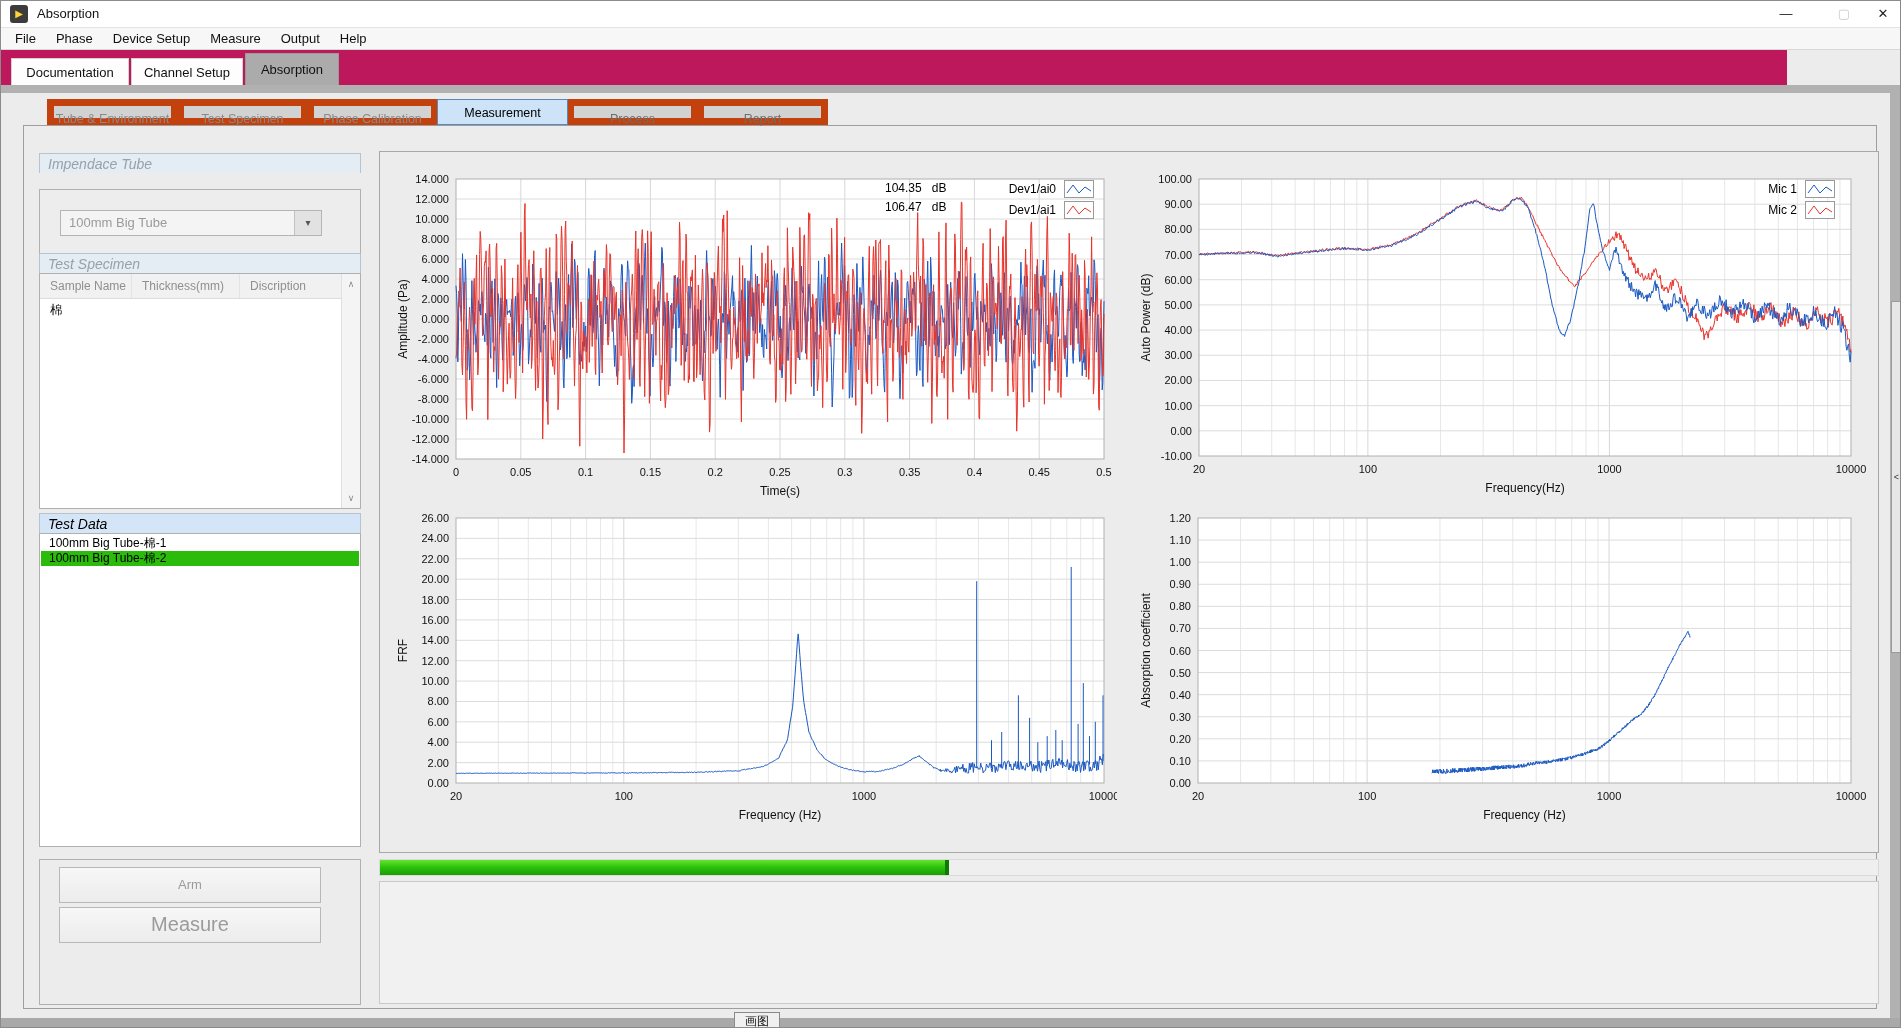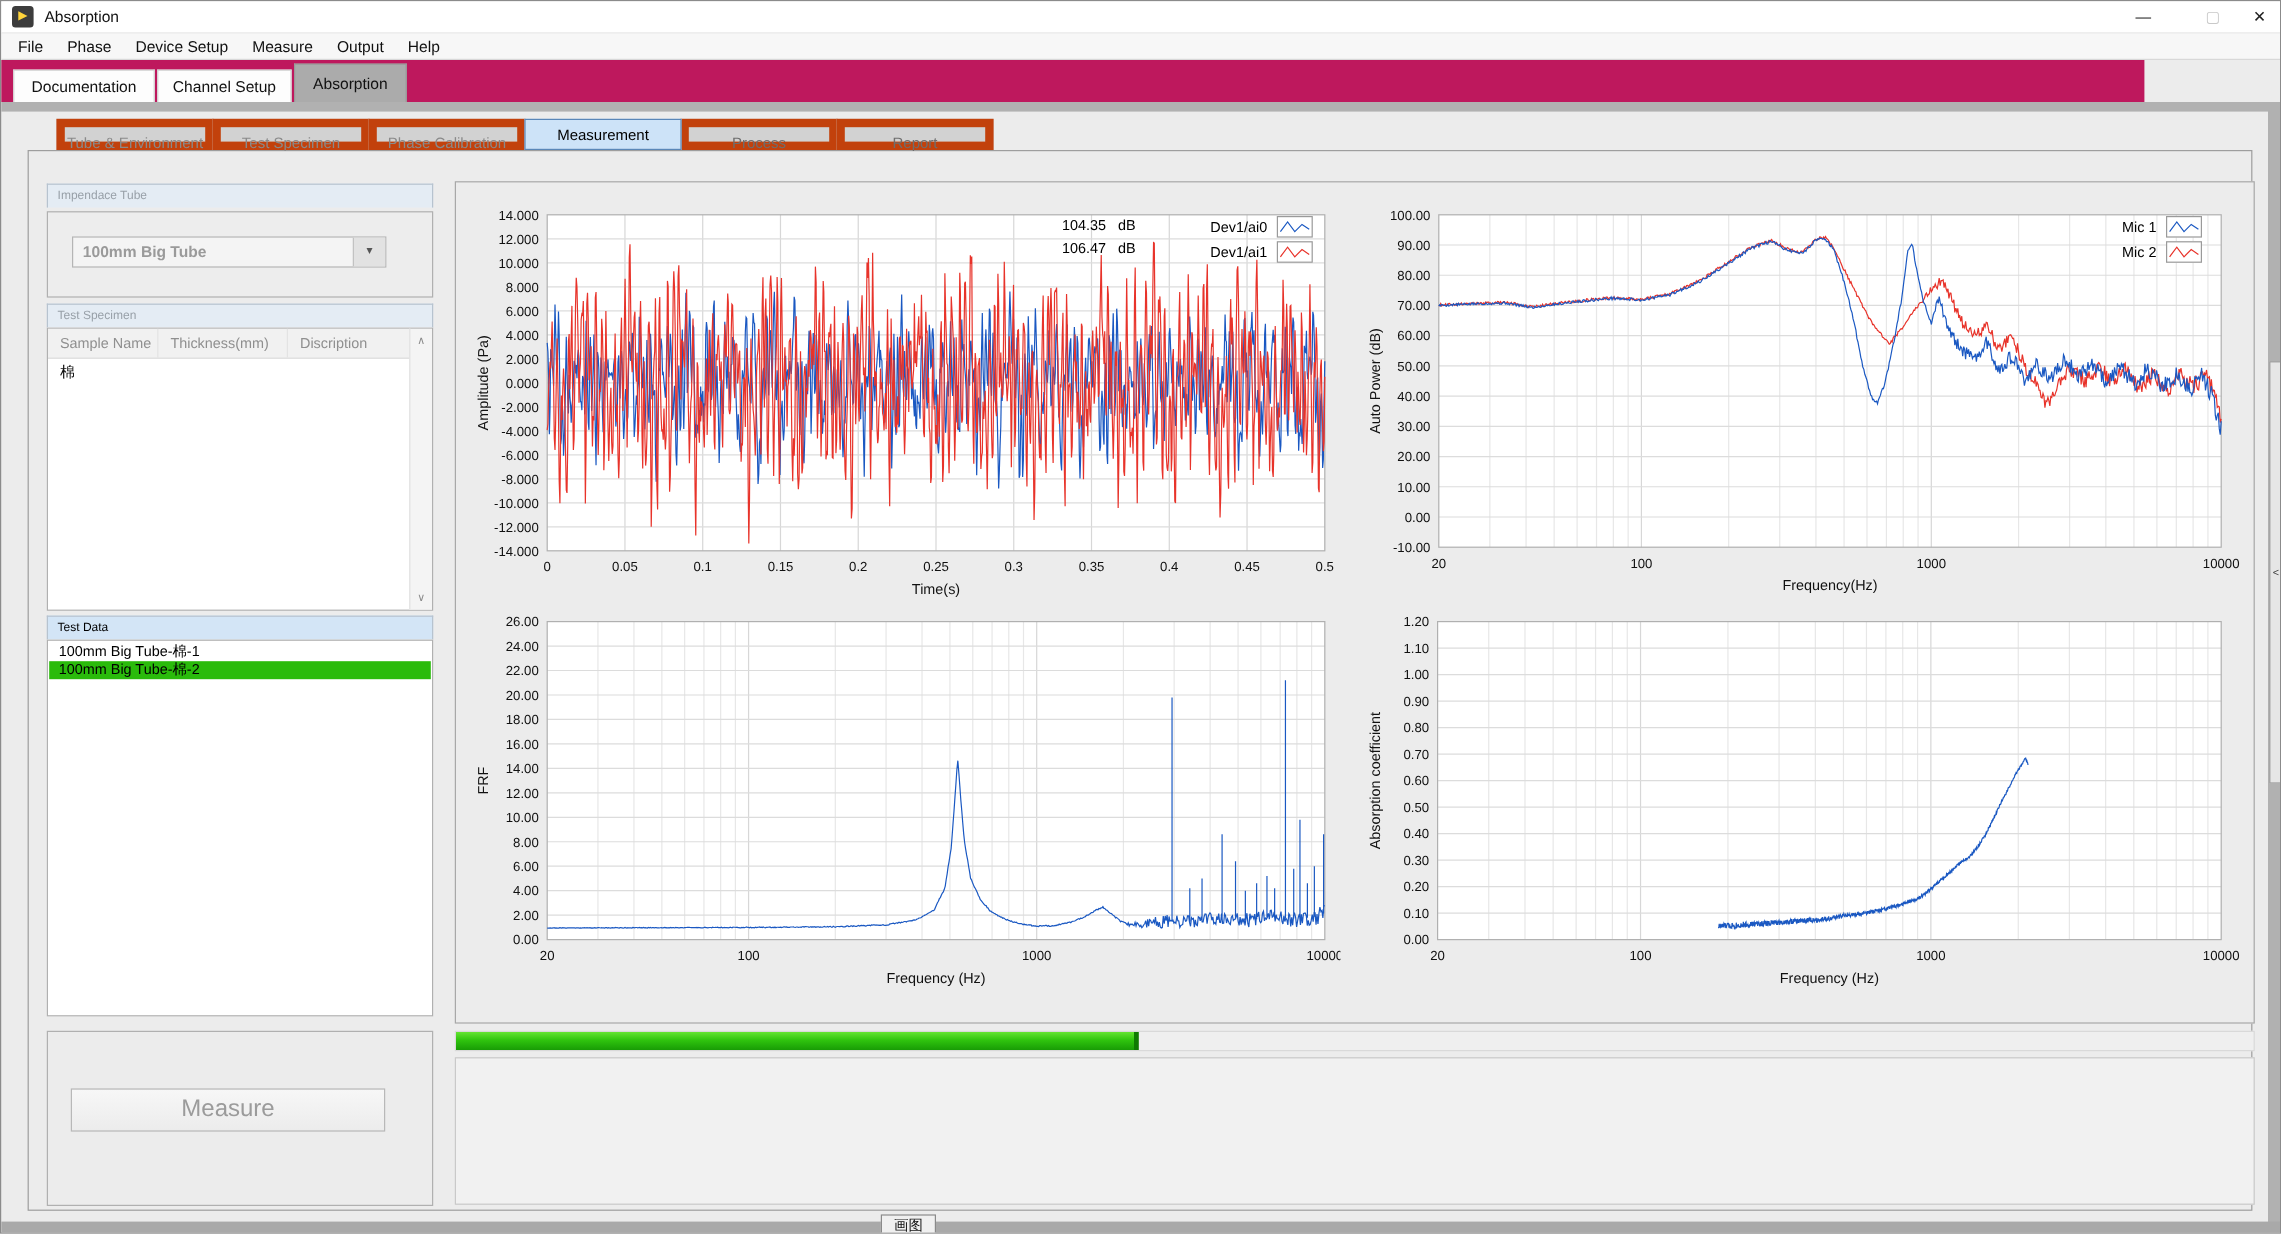--- a/index.html
+++ b/index.html
@@ -34,26 +34,26 @@
     font-size:9px;color:#333;text-align:center;line-height:350px;}
   
   #page-panel{left:22px;top:124px;width:1854px;height:884px;background:#ececec;border:1px solid #9e9e9e;box-sizing:border-box;}
   #subtabs{left:46px;top:98px;height:27px;display:flex;}
   .subtab{width:131px;height:26px;line-height:26px;text-align:center;font-size:12.5px;box-sizing:border-box;
     background:#d2d2d2;border:7px solid #c2410c;margin-right:-1px;color:#8a8a8a;}
   .subtab.active{background:#cde3f8;border:1px solid #5a87b8;color:#000;z-index:2;}
   .subtab.normal{color:#6e6e6e;}
   
   .group-header{left:38px;width:322px;height:20px;line-height:20px;padding-left:8px;box-sizing:border-box;
-    font-size:10px;border:1px solid #b7c3cf;border-bottom:none;}
+    font-size:14px;border:1px solid #b7c3cf;border-bottom:none;font-style:italic;}
   .group-header.dim{background:#e4ecf4;color:#98a0a8;}
   .group-header.lit{background:#d3e5f6;color:#000;}
   .group-box{left:38px;width:322px;background:#ededed;border:1px solid #b0b0b0;box-sizing:border-box;}
   #tube-header{top:152px;}
-  #tube-box{top:175px;height:72px;font-weight:bold;}
+  #tube-box{top:188px;height:72px;}
   #tube-dropdown{left:58px;top:192px;width:262px;height:26px;background:#f4f4f4;border:1px solid #b5b5b5;box-sizing:border-box;}
   #tube-dropdown .val{position:absolute;left:8px;top:4px;font-size:13px;color:#9a9a9a;}
   #tube-dropdown .arrow{position:absolute;right:0;top:0;width:26px;height:24px;background:#e2e2e2;
     border-left:1px solid #c2c2c2;text-align:center;line-height:24px;font-size:10px;color:#555;}
   #spec-header-bar{top:252px;}
   #spec-box{top:272px;height:236px;background:#ffffff;padding-left:25px;}
   #spec-cols{position:absolute;left:0;top:0;width:302px;height:24px;background:#f1f1f1;border-bottom:1px solid #dcdcdc;display:flex;}
   .spec-col{font-size:12px;color:#8f8f8f;line-height:24px;padding-left:10px;box-sizing:border-box;border-right:1px solid #e3e3e3;}
   #spec-scroll{position:absolute;right:0;top:0;width:18px;height:234px;background:#f4f4f4;border-left:1px solid #e0e0e0;}
   .scroll-arrow{position:absolute;left:0;width:18px;height:16px;text-align:center;font-size:9px;color:#8a8a8a;line-height:16px;}
@@ -150,20 +150,21 @@
   <div id="spec-row1">棉</div>
 </div>
 
 <div class="abs group-header lit" id="testdata-header">Test Data</div>
 <div class="abs group-box" id="testdata-box">
     <div class="td-item" style="top: 2px;">100mm Big Tube-棉-1</div>
     <div class="td-item selected" style="top: 17px;">100mm Big Tube-棉-2</div>
   </div>
 
 <div class="abs" id="btn-panel">
+  <div class="side-btn" id="btn-arm">Arm</div>
   <div class="side-btn" id="btn-measure">Measure</div>
 </div>
 
 <div class="abs" id="chart-panel"></div>
 <div class="abs" id="charts-layer" style="left:0;top:0;width:1901px;height:1028px;pointer-events:none;">
     <svg width="724" height="336" style="position: absolute; left: 392px; top: 168px;">
       <rect x="63" y="10" width="648" height="280" fill="#ffffff"></rect>
       <text x="63" y="307" text-anchor="middle" font-size="11" fill="#111">0</text>
       <line x1="127.8" y1="10" x2="127.8" y2="290" stroke="#d7d7d7" stroke-width="1"></line>
       <text x="127.8" y="307" text-anchor="middle" font-size="11" fill="#111">0.05</text>

